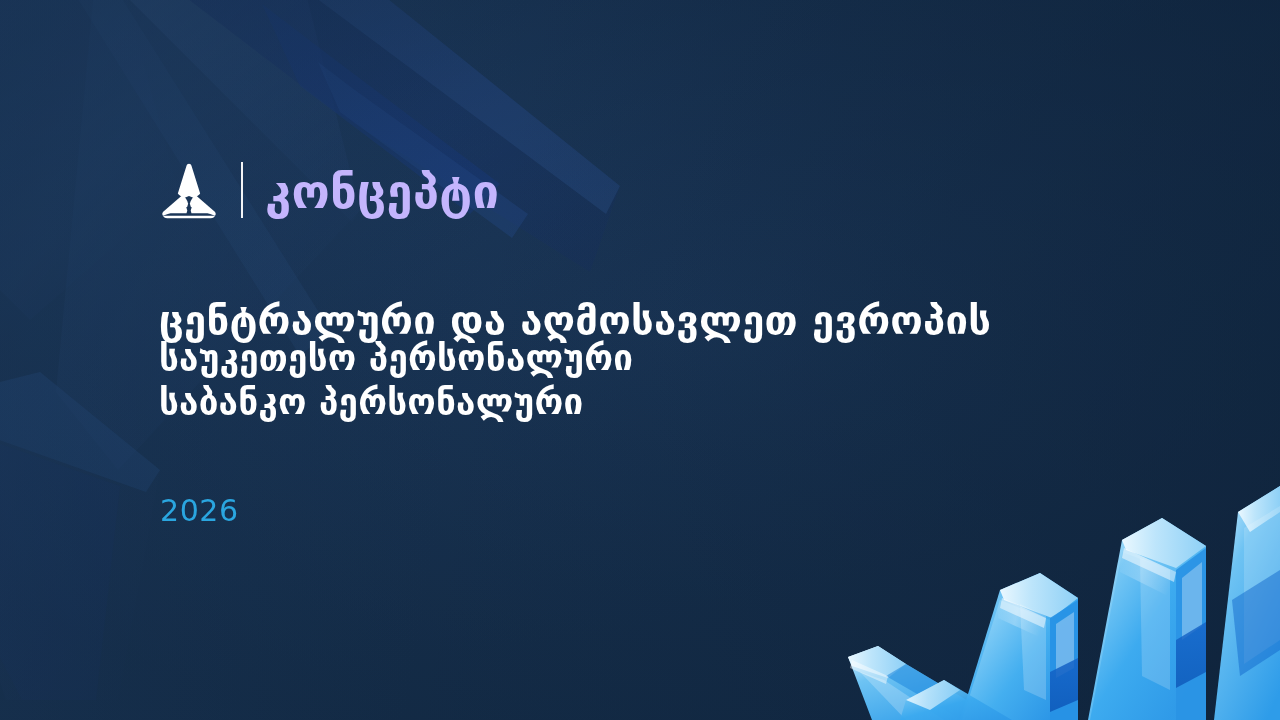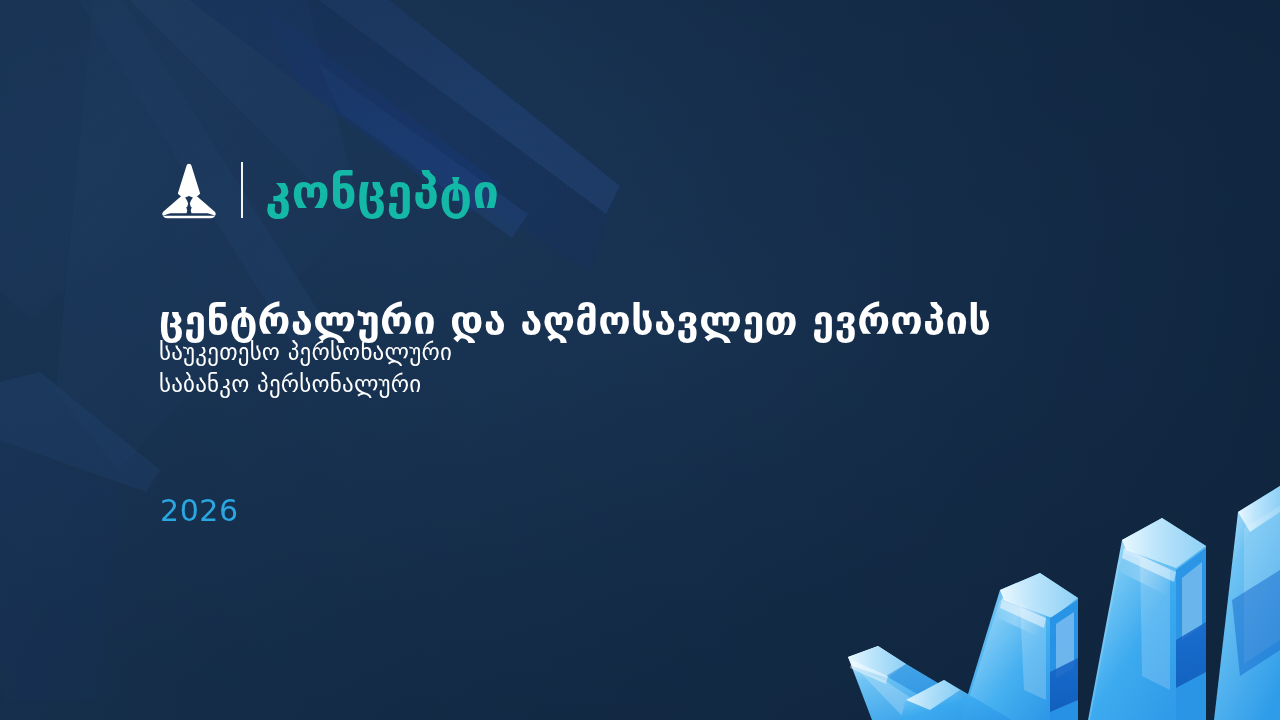--- a/index.html
+++ b/index.html
@@ -73,21 +73,21 @@
   .logo-mark svg { display: block; width: 62px; height: 62px; }
   .logo-divider {
     width: 2px;
     height: 56px;
     background: #ffffff;
     margin: 0 22px 0 21px;
     flex: 0 0 auto;
     opacity: 0.95;
   }
   .logo-word {
-    color: #14b8a6;
+    color: #c4b5fd;
     font-size: 47px;
     font-weight: bold;
     letter-spacing: 0.3px;
     line-height: 1;
     white-space: nowrap;
     position: relative;
     top: 1px;
   }
 
   .headline {
@@ -101,22 +101,22 @@
     white-space: nowrap;
     line-height: 1.0;
   }
   .hl-regular {
     font-size: 40px;
     font-weight: 700;
     letter-spacing: 0.2px;
     margin-bottom: 1px;
   }
   .hl-bold {
-    font-size: 23px;
-    font-weight: normal;
+    font-size: 35px;
+    font-weight: bold;
     letter-spacing: 0.2px;
     margin-bottom: 9px;
   }
 
   .year {
     position: absolute;
     left: 2px;
     top: 496px;
     color: #2aa6e0;
     font-size: 30px;

